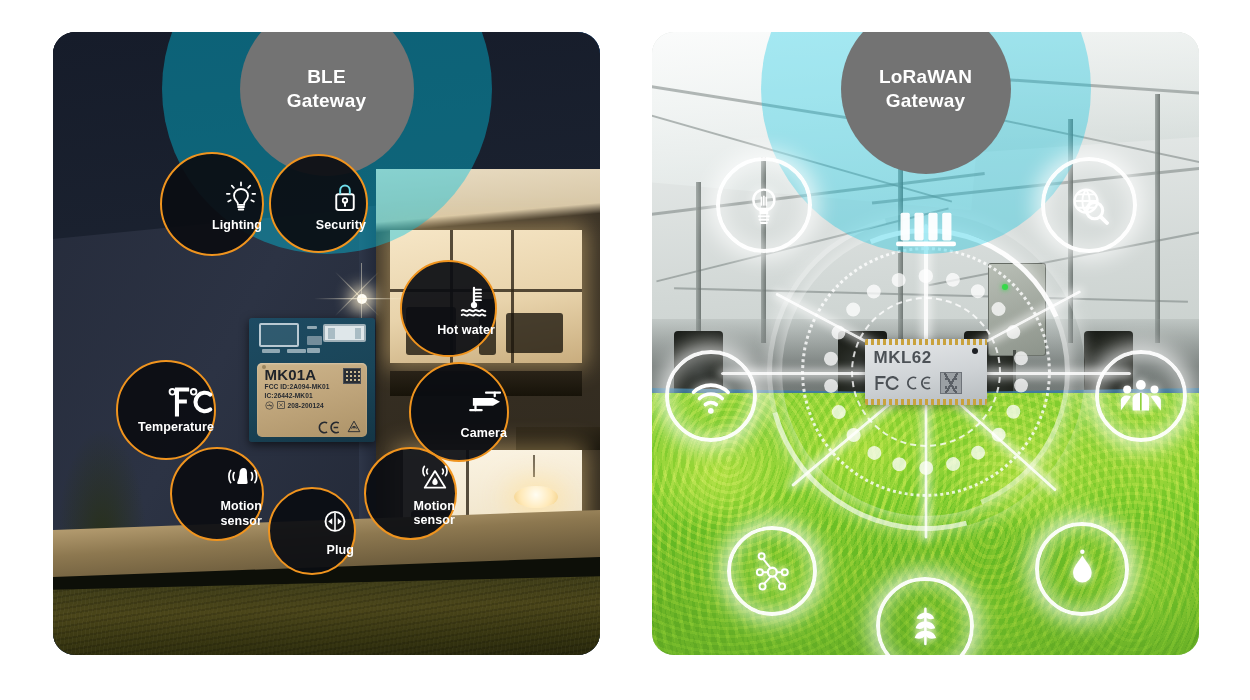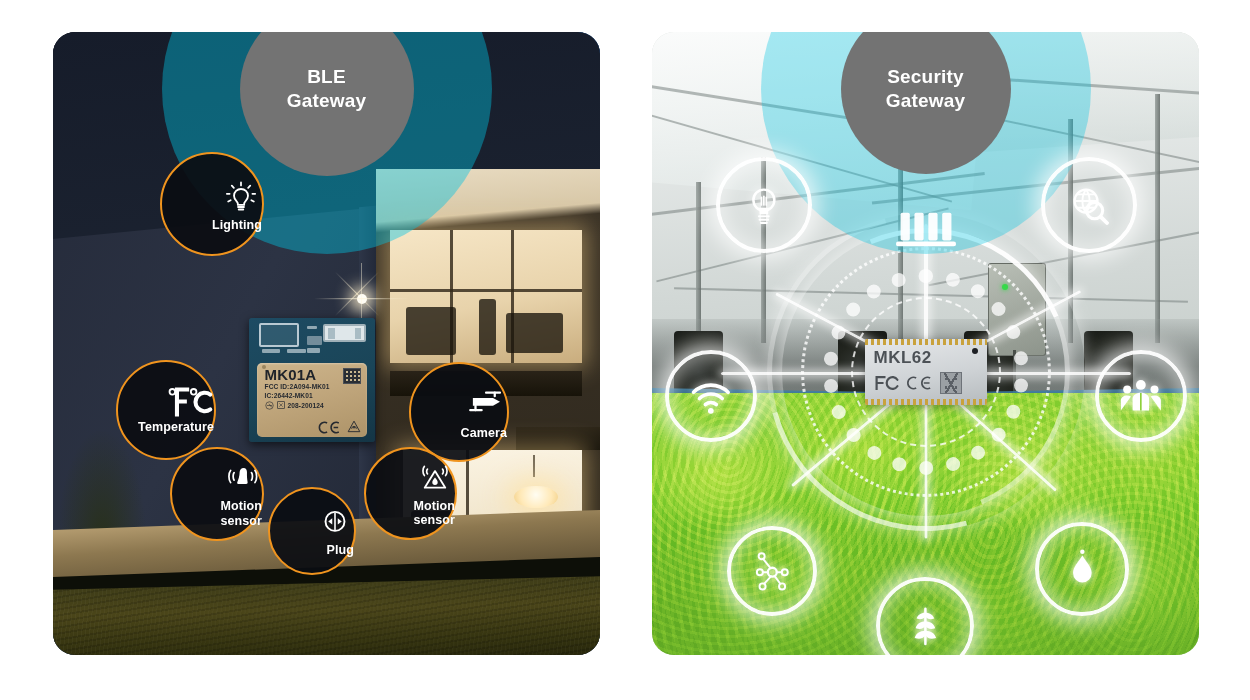--- a/index.html
+++ b/index.html
@@ -466,22 +466,41 @@
 
     <div class="node" style="left:107px;top:120px;width:104px;height:104px;">
       <svg class="glyph" viewBox="0 0 48 48">
         <path d="M24 16c-4.4 0-8 3.4-8 7.7 0 2.9 1.6 5 3 6.4.9.9 1.4 1.7 1.4 2.7v1.4h7.2v-1.4c0-1 .5-1.8 1.4-2.7 1.4-1.4 3-3.5 3-6.4 0-4.3-3.6-7.7-8-7.7z" fill="none" stroke="#fff" stroke-width="2.1" stroke-linejoin="round"></path>
         <path d="M20.6 36.6h6.8M21.4 39.4h5.2" stroke="#fff" stroke-width="2.1" stroke-linecap="round"></path>
         <path d="M24 8.5v3.4M13.5 12.2l2.3 2.5M34.5 12.2l-2.3 2.5M7.8 21.5h3.2M37 21.5h3.2M9.4 30.4l2.8-1.6M38.6 30.4l-2.8-1.6" stroke="#fff" stroke-width="2" stroke-linecap="round"></path>
       </svg>
       <div class="lbl">Lighting</div>
     </div>
 
-
-
+    <div class="node" style="left:216px;top:122px;width:99px;height:99px;">
+      <svg class="glyph" viewBox="0 0 48 48">
+        <rect x="14" y="22" width="20" height="18" rx="2.5" fill="none" stroke="#fff" stroke-width="2.2"></rect>
+        <path d="M18.5 22v-4.5a5.5 5.5 0 0 1 11 0V22" fill="none" stroke="#6fdcea" stroke-width="2.2"></path>
+        <circle cx="24" cy="29" r="2.6" fill="none" stroke="#fff" stroke-width="2"></circle>
+        <path d="M24 31.4v4" stroke="#fff" stroke-width="2.2" stroke-linecap="round"></path>
+      </svg>
+      <div class="lbl">Security</div>
+    </div>
+
+
+    <div class="node" style="left:347px;top:228px;width:97px;height:97px;">
+      <svg class="glyph" viewBox="0 0 48 48">
+        <path d="M24 9v17" stroke="#fff" stroke-width="2.6" stroke-linecap="round"></path>
+        <path d="M26 11h6M26 15h6M26 19h6M26 23h6" stroke="#fff" stroke-width="2" stroke-linecap="round"></path>
+        <circle cx="24" cy="28.6" r="3.6" fill="#fff"></circle>
+        <path d="M10 35c2.6-2.6 4.6 2.6 7.2 0s4.6 2.6 7.2 0 4.6 2.6 7.2 0 3.4 1.6 5.4.6" fill="none" stroke="#fff" stroke-width="2.1" stroke-linecap="round"></path>
+        <path d="M10 40c2.6-2.6 4.6 2.6 7.2 0s4.6 2.6 7.2 0 4.6 2.6 7.2 0 3.4 1.6 5.4.6" fill="none" stroke="#fff" stroke-width="2.1" stroke-linecap="round"></path>
+      </svg>
+      <div class="lbl">Hot water</div>
+    </div>
 
     <div class="node" style="left:63px;top:328px;width:100px;height:100px;">
       <svg class="glyph" viewBox="0 0 54 36" style="width:50px;height:34px;">
         <circle cx="9" cy="7" r="3" fill="none" stroke="#fff" stroke-width="2"></circle>
         <path d="M14 4.5h11M14 4.5v27M14 17.5h8.5" fill="none" stroke="#fff" stroke-width="4.4" stroke-linecap="square"></path>
         <circle cx="32" cy="7" r="3" fill="none" stroke="#fff" stroke-width="2"></circle>
         <path d="M50 10a10 10 0 1 0 0 16" fill="none" stroke="#fff" stroke-width="4.4" stroke-linecap="round"></path>
       </svg>
       <div class="lbl">Temperature</div>
     </div>
@@ -606,21 +625,21 @@
             <path d="M38 4a9 9 0 1 0 0 16M28 12h9" fill="none" stroke="#4c5156" stroke-width="2.6"></path>
           </svg>
           <div class="mkl-logo"></div>
         </div>
       </div>
     </div>
 
     <div class="gw">
       <div class="gw-halo"></div>
       <div class="gw-core">
-        <span>Security</span>
+        <span>LoRaWAN</span>
         <span>Gateway</span>
       </div>
       <svg class="gw-icon" viewBox="0 0 64 38">
         <rect x="10" y="4" width="8" height="24" rx="1.5" fill="#fff" opacity=".95"></rect>
         <rect x="22" y="4" width="8" height="24" rx="1.5" fill="#fff" opacity=".95"></rect>
         <rect x="34" y="4" width="8" height="24" rx="1.5" fill="#fff" opacity=".95"></rect>
         <rect x="46" y="4" width="8" height="24" rx="1.5" fill="#fff" opacity=".95"></rect>
         <rect x="6" y="29" width="52" height="4" rx="2" fill="#fff"></rect>
       </svg>
     </div>

